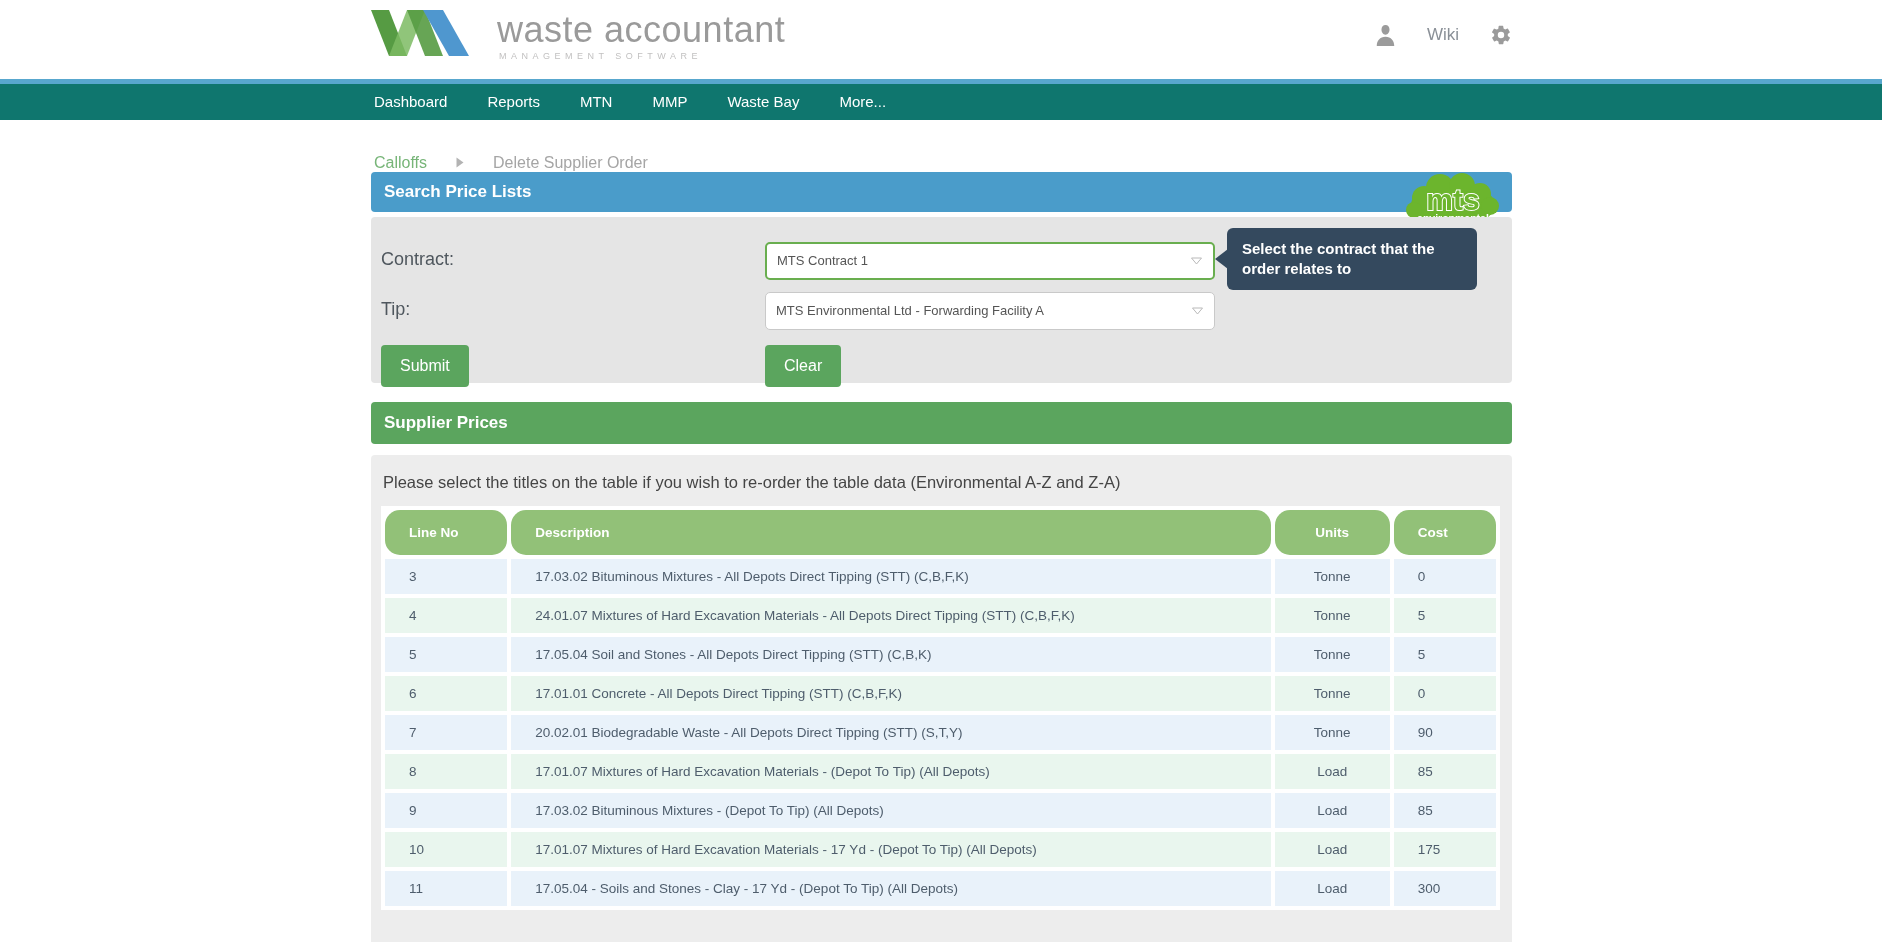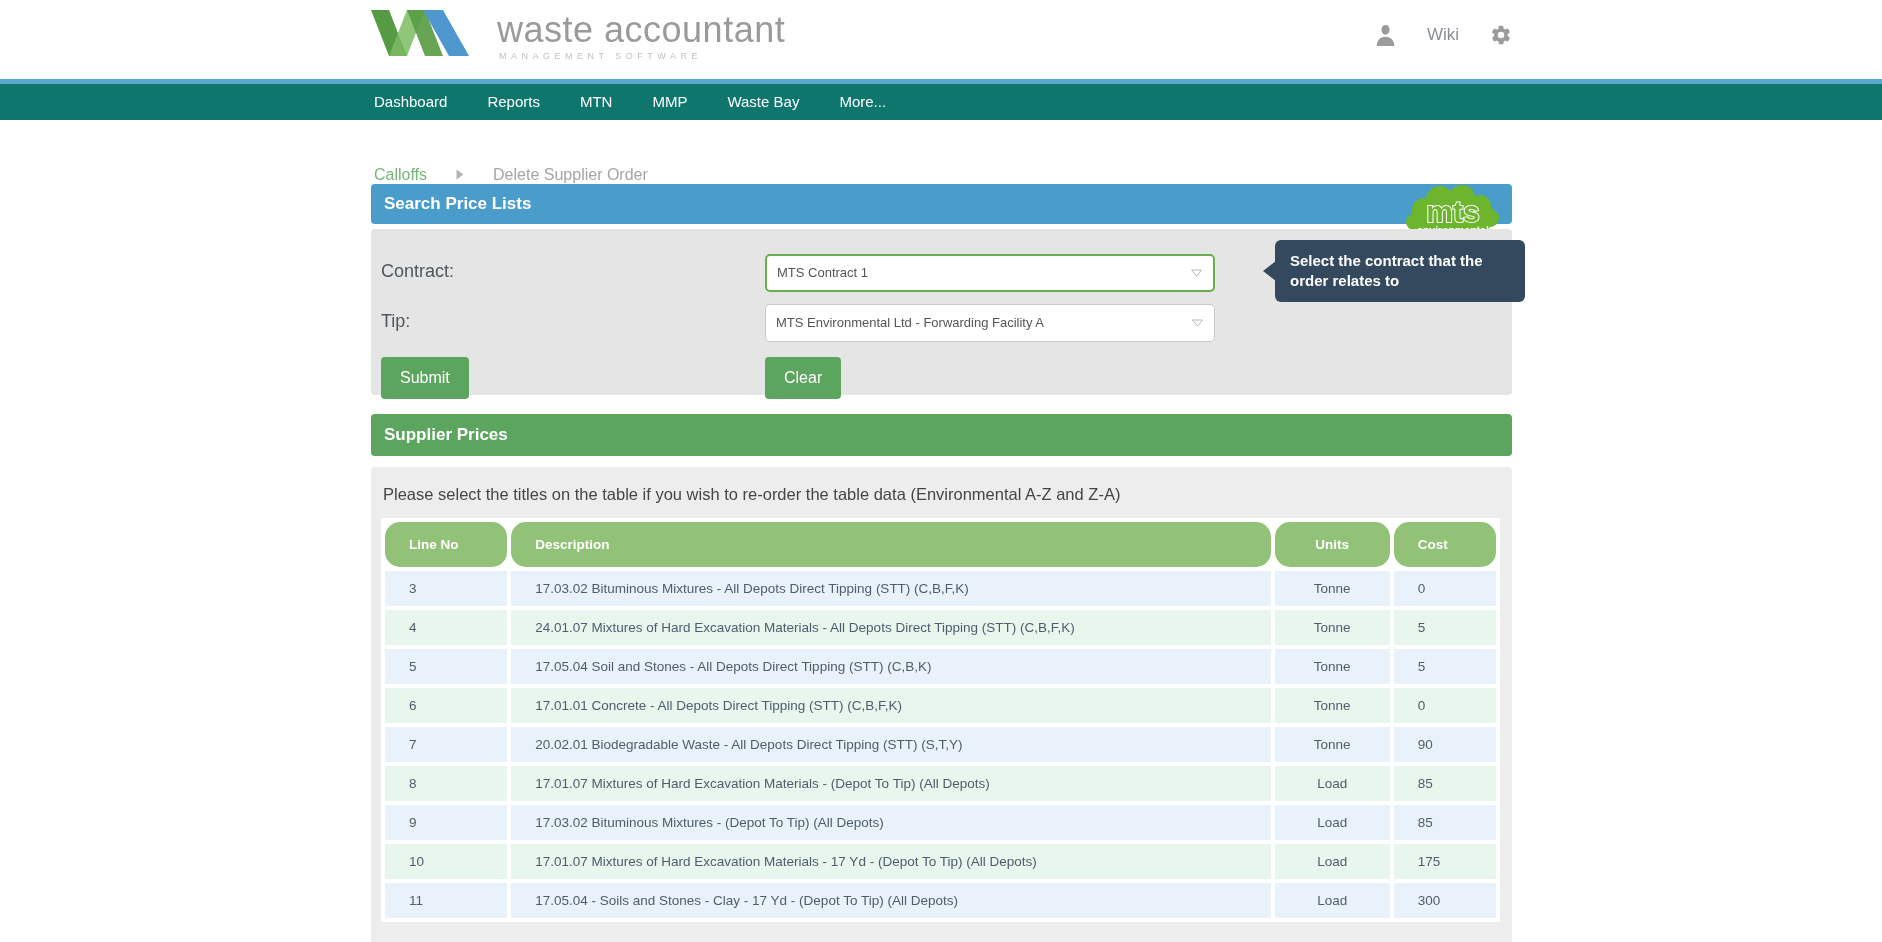--- a/index.html
+++ b/index.html
@@ -16,21 +16,21 @@
   .header-actions { display:flex; align-items:center; gap:31px; }
   .wiki-link { font-size:17px; color:#8a9097; text-decoration:none; cursor:pointer; }
 
   
   .navbar { background:#0f766e; border-top:5px solid #58a7ce;margin-top:9px; }
   .navbar-inner { display:flex; padding-left:354px; }
   .nav-item { color:#fff; font-size:15px; line-height:36px; padding:0 20px; cursor:pointer; white-space:nowrap; }
 
   
   .main { width:1141px; margin-left:371px; position:relative; }
-  .breadcrumb { margin-top:45px; height:19px; display:flex; align-items:center; gap:29px; padding-left:3px; }
+  .breadcrumb { margin-top:33px; height:19px; display:flex; align-items:center; gap:29px; padding-left:3px; }
   .crumb-link { color:#77b578; font-size:16px; cursor:pointer; }
   .crumb-current { color:#a5a5a5; font-size:16px; }
   .mts-logo { position:absolute; top:17px; right:8px; width:102px; height:70px; }
 
   .section-header { height:40px; border-radius:4px; color:#fff; font-weight:bold;
                     font-size:17px; line-height:40px; padding-left:13px; }
   .section-header.blue { background:#4a9cca; }
   .section-header.green { background:#5ba55e; margin-top:19px; height:42px; line-height:42px; }
 
   
@@ -41,21 +41,21 @@
   .select { width:450px; height:38px; background:#fff; border-radius:5px;
             border:1px solid #c9c9c9; position:relative; font-size:13px; color:#555;
             line-height:36px; padding-left:10px; cursor:pointer; }
   .select.focused { border:2px solid #69ae4f; line-height:34px; }
   .select .chev { position:absolute; right:10px; top:50%; transform:translateY(-50%); display:flex; }
   .row2 { margin-top:12px; }
   .buttons-row { margin-top:15px; display:flex; }
   .btn-cell { width:384px; }
   .btn { height:42px; background:#5ba55e; border:none; border-radius:4px; color:#fff;
          font-size:16px; padding:0 19px; cursor:pointer; font-family:inherit; }
-  .tooltip { position:absolute; left:904px; top:11px; width:250px; background:#34495e;
+  .tooltip { position:absolute; left:856px; top:11px; width:250px; background:#34495e;
              border-radius:6px; color:#fff; font-weight:bold; font-size:15px;
              line-height:20px; padding:11px 0 11px 15px; }
   .tooltip::before { content:""; position:absolute; left:-12px; top:50%; margin-top:-10px;
                      border:10px solid transparent; border-right:13px solid #34495e; border-left:0; }
 
   
   .table-panel { background:#ededed; border-radius:4px; margin-top:11px;
                  padding:18px 11px 80px 10px; }
   .table-note { font-size:16.5px; color:#454545; margin-bottom:14px; padding-left:2px; }
   table.prices { border-collapse:separate; border-spacing:4px; background:#fff; width:1119px; }

